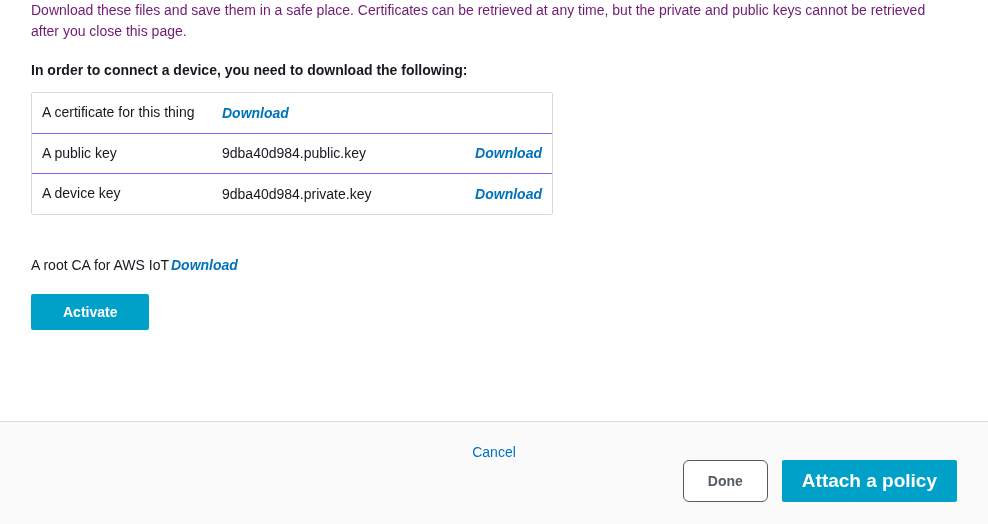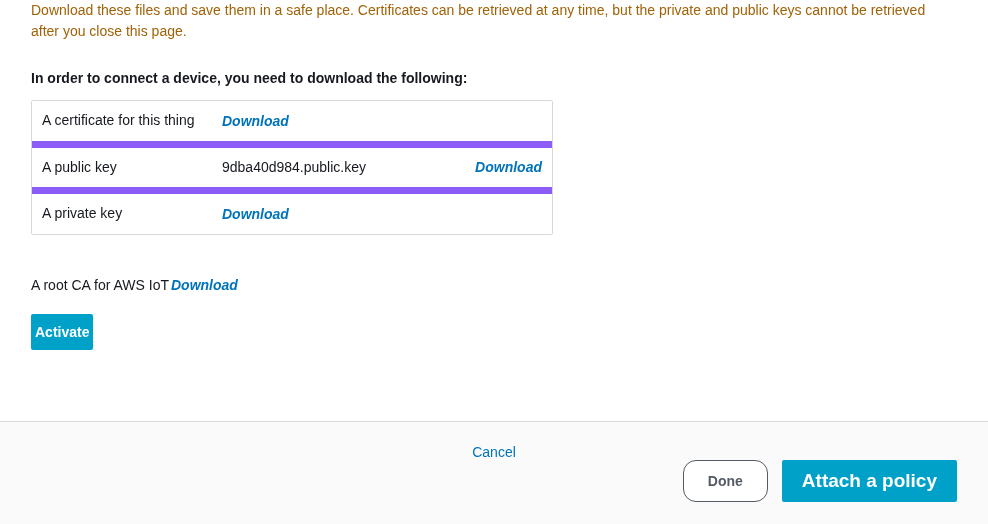--- a/index.html
+++ b/index.html
@@ -13,40 +13,40 @@
       color: #16191f;
       background: #ffffff;
       width: 988px;
       height: 524px;
       position: relative;
     }
     .content {
       padding: 0 31px;
     }
     .intro-text {
-      color: #a16207;
+      color: #701a75;
       line-height: 1.5;
-      margin-bottom: 28px;
+      margin-bottom: 20px;
     }
     .section-heading {
       font-weight: 700;
       color: #16191f;
       margin-bottom: 14px;
     }
     .download-table {
       border: 1px solid #d5dbdb;
       border-radius: 2px;
       width: 522px;
       margin-bottom: 40px;
     }
     .download-row {
       display: flex;
       align-items: center;
       padding: 10px 10px;
-      border-bottom: 7px solid #8b5cf6;
+      border-bottom: 1px solid #8b5cf6;
     }
     .download-row:last-child {
       border-bottom: none;
     }
     .download-label {
       flex: 0 0 180px;
       color: #16191f;
       padding-right: 10px;
       line-height: 1.4;
     }
@@ -76,21 +76,21 @@
     }
     .root-ca-line .download-link {
       margin-left: 2px;
     }
     .activate-btn {
       background: #00a1c9;
       color: #ffffff;
       border: none;
       font-weight: 700;
       font-size: 14px;
-      padding: 10px 4px;
+      padding: 10px 32px;
       cursor: pointer;
       border-radius: 2px;
     }
     .footer {
       position: absolute;
       bottom: 0;
       left: 0;
       right: 0;
       border-top: 1px solid #d5dbdb;
       padding: 22px 31px;
@@ -110,21 +110,21 @@
       gap: 14px;
     }
     .done-btn {
       background: #ffffff;
       border: 1px solid #545b64;
       color: #545b64;
       font-weight: 700;
       font-size: 14px;
       padding: 4px 24px;
       cursor: pointer;
-      border-radius: 13px;
+      border-radius: 6px;
     }
     .attach-btn {
       background: #00a1c9;
       border: none;
       color: #ffffff;
       font-weight: 700;
       font-size: 19px;
       padding: 10px 20px;
       cursor: pointer;
       border-radius: 2px;
@@ -142,21 +142,22 @@
     <div class="download-row">
       <div class="download-label">A certificate for this thing</div>
       <a class="download-link">Download</a>
     </div>
     <div class="download-row">
       <div class="download-label">A public key</div>
       <div class="download-filename">9dba40d984.public.key</div>
       <a class="download-link">Download</a>
     </div>
     <div class="download-row">
-      <div class="download-label">A private key</div>
+      <div class="download-label">A device key</div>
+      <div class="download-filename">9dba40d984.private.key</div>
       <a class="download-link">Download</a>
     </div>
   </div>
 
   <div class="root-ca-section">
     <p class="root-ca-line">
       <span>A root CA for AWS IoT</span><a class="download-link">Download</a>
     </p>
   </div>
 

